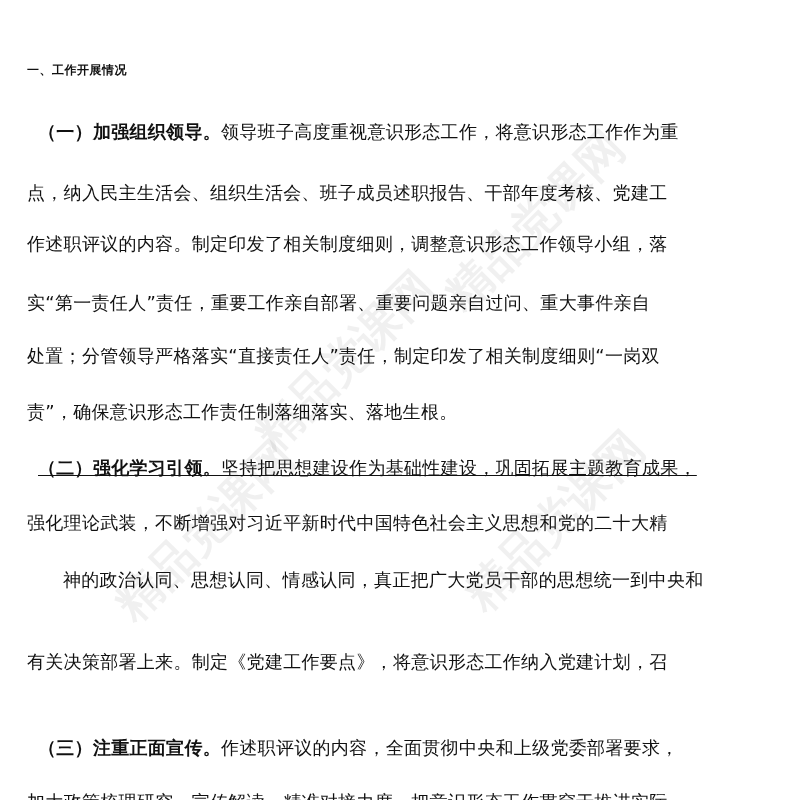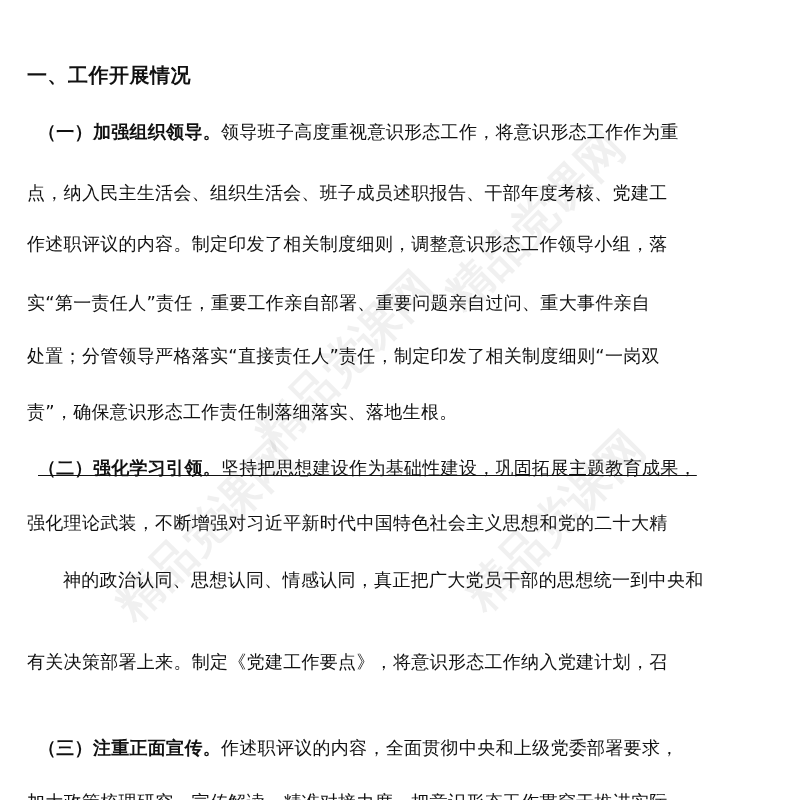--- a/index.html
+++ b/index.html
@@ -5,21 +5,21 @@
   html, body { margin: 0; padding: 0; }
   body {
     width: 800px; height: 800px; overflow: hidden; background: #ffffff;
     position: relative;
     font-family: "DejaVu Sans", "Liberation Sans", sans-serif;
     color: #111111;
   }
   .page { position: absolute; left: 0; top: 0; width: 800px; height: 800px; }
   .heading {
     position: absolute; left: 27px; top: 62px;
-    font-size: 20px; font-weight: bold; letter-spacing: 0.5px; white-space: nowrap;
+    font-size: 12px; font-weight: bold; letter-spacing: 0.5px; white-space: nowrap;
   }
   .line {
     position: absolute; left: 27px; width: 750px;
     font-size: 18px; white-space: nowrap; letter-spacing: 0.3px;
     line-height: 26px;
   }
   .indent { left: 38px; }
   .b { font-weight: bold; }
   .wm {
     position: absolute; color: rgba(0,0,0,0.06); font-size: 46px; font-weight: bold;

